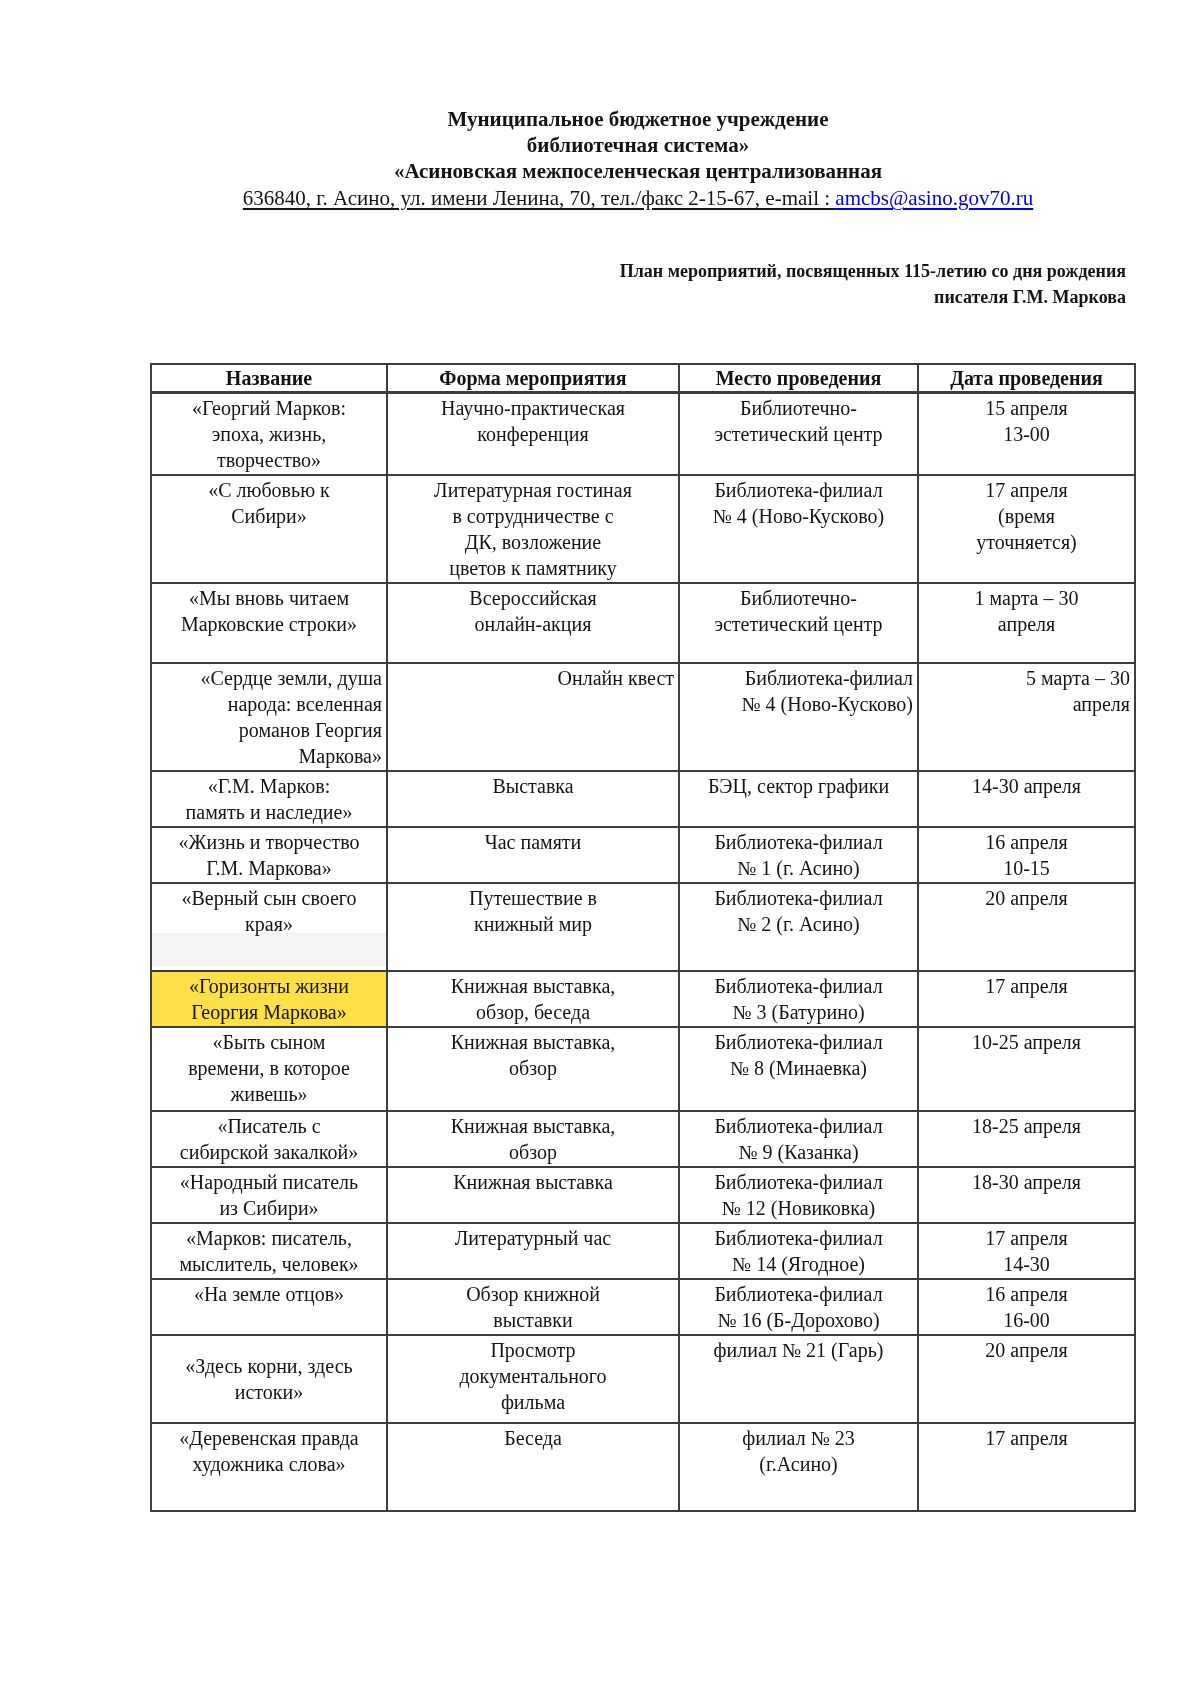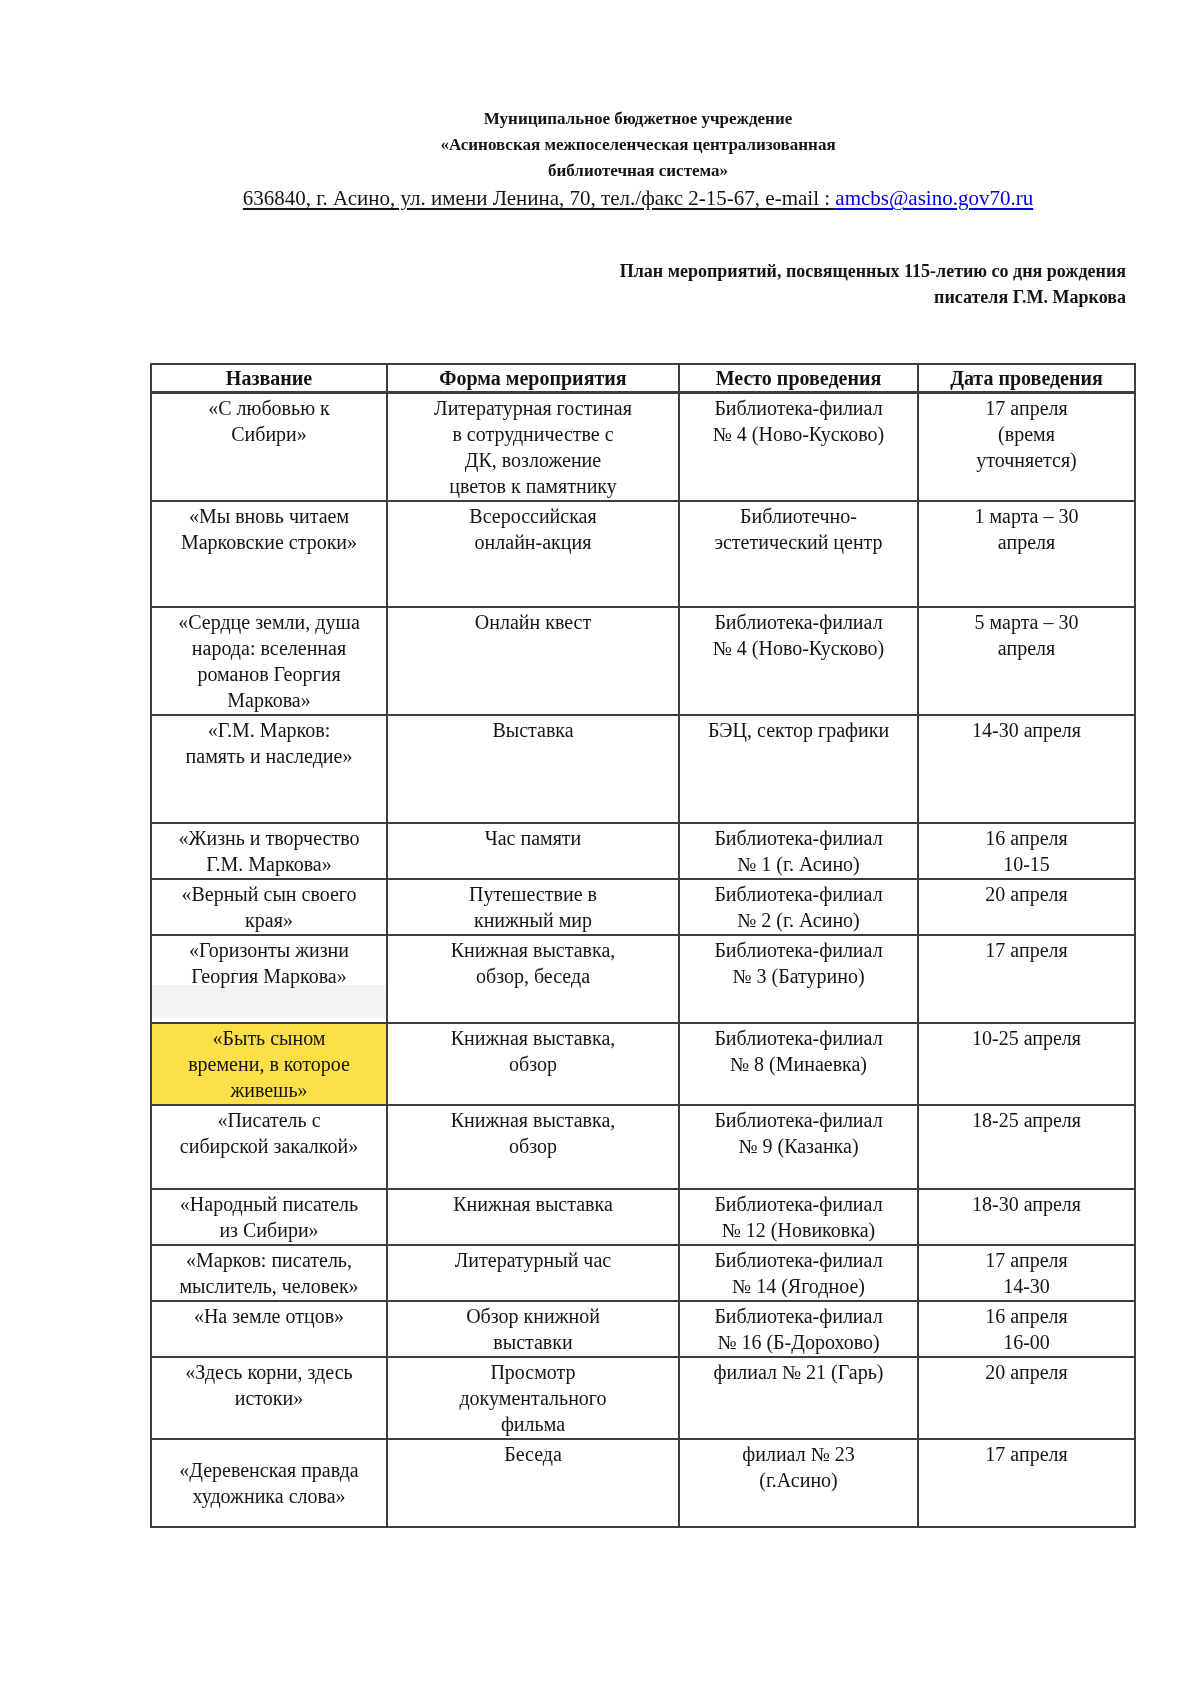--- a/index.html
+++ b/index.html
@@ -9,21 +9,21 @@
     height:1697px;
     background:#ffffff;
     font-family:"Liberation Serif","DejaVu Serif",serif;
     color:#141414;
     overflow:hidden;
   }
   .content{
     margin:106px auto 0 150px;
     width:976px;
   }
-  .org-header{ text-align:center; font-weight:bold; font-size:17px; line-height:26px; }
+  .org-header{ text-align:center; font-weight:bold; font-size:21px; line-height:26px; }
   .address{
     text-align:center;
     font-size:21px;
     line-height:27px;
     font-weight:normal;
     text-decoration:underline;
     text-underline-offset:3px;
     margin-top:1px;
     white-space:nowrap;
   }
@@ -60,63 +60,74 @@
   }
   
   table.events th:nth-child(1), table.events td:nth-child(1){width:226px;}
   table.events th:nth-child(2), table.events td:nth-child(2){width:282px;}
   table.events th:nth-child(3), table.events td:nth-child(3){width:229px;}
   table.events th:nth-child(4), table.events td:nth-child(4){width:207px;}
   
   tbody tr:nth-child(1) td{height:78px;}
   tbody tr:nth-child(2) td{height:102px;}
   tbody tr:nth-child(3) td{height:76px;}
-  tbody tr:nth-child(4) td{height:104px;}
+  tbody tr:nth-child(4) td{height:104px;text-align:right;}
   tbody tr:nth-child(7) td{height:84px;}
   tbody tr:nth-child(9) td{height:80px;}
   tbody tr:nth-child(14) td{height:84px;}
   tbody tr:nth-child(15) td{height:84px;}
   
   tbody tr:nth-child(7) td:nth-child(1){
     background:linear-gradient(180deg,#ffffff 57%,#f4f4f5 57%,#f4f4f5 95%,#ffffff 95%);
   }
   tbody tr:nth-child(8) td:nth-child(1){ background:#fde047; }
   
   tbody tr:nth-child(14) td:nth-child(1){ vertical-align:middle; }
 </style>
 </head>
 <body>
 
 <div class="page">
   <div class="content">
 
     <div class="org-header">
       <div>Муниципальное бюджетное учреждение</div>
+      <div>библиотечная система»</div>
       <div>«Асиновская межпоселенческая централизованная</div>
-      <div>библиотечная система»</div>
     </div>
 
     <div class="address"><span>636840, г. Асино, ул. имени Ленина, 70, тел./факс 2-15-67, e-mail : </span><a style="color: rgb(0, 0, 230);">amcbs@asino.gov70.ru</a></div>
 
     <div class="doc-title">
       <div>План мероприятий, посвященных 115-летию со дня рождения</div>
       <div>писателя Г.М. Маркова</div>
     </div>
 
     <table class="events">
       <thead>
         <tr>
           <th>Название</th>
           <th>Форма мероприятия</th>
           <th>Место проведения</th>
           <th>Дата проведения</th>
         </tr>
       </thead>
       <tbody>
           <tr>
+            <td>«Георгий Марков:
+эпоха, жизнь,
+творчество»</td>
+            <td>Научно-практическая
+конференция</td>
+            <td>Библиотечно-
+эстетический центр</td>
+            <td>15 апреля
+13-00</td>
+          </tr>
+          <tr>
             <td>«С любовью к
 Сибири»</td>
             <td>Литературная гостиная
 в сотрудничестве с
 ДК, возложение
 цветов к памятнику</td>
             <td>Библиотека-филиал
 № 4 (Ново-Кусково)</td>
             <td>17 апреля
 (время

